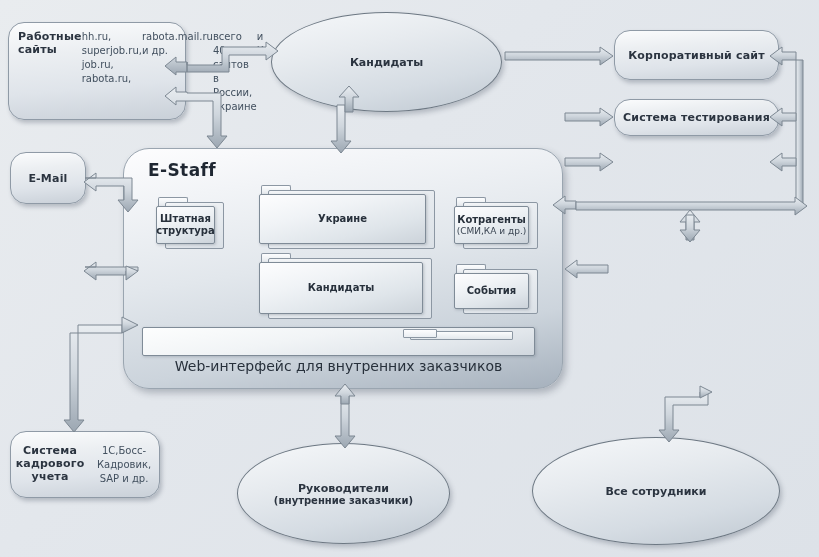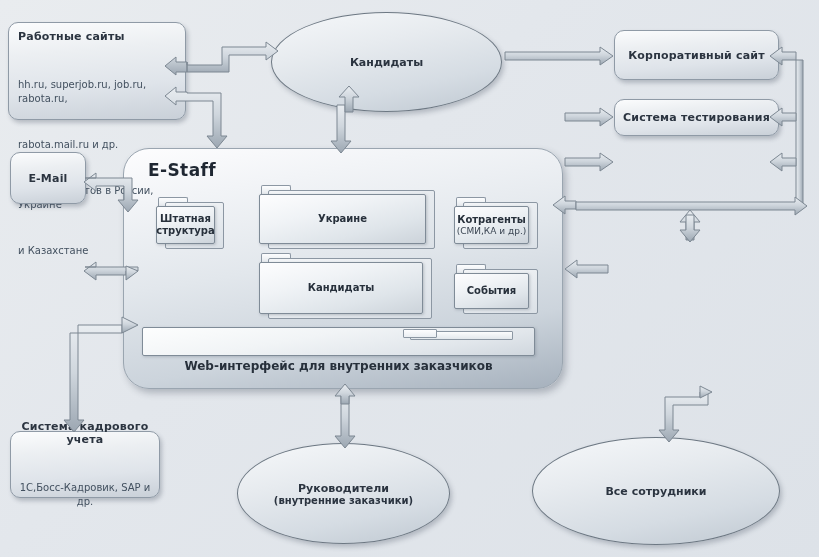--- a/index.html
+++ b/index.html
@@ -11,28 +11,27 @@
     position:relative;
     color:#2b3440;
   }
   #diagram{position:absolute;inset:0;}
 
   
   .node{
     position:absolute;
     box-sizing:border-box;
     border:1px solid #8f9aa6;
-    border-radius:10px;
+    border-radius:16px;
     background:linear-gradient(175deg,#fbfcfd 0%,#eceff2 30%,#dfe4ea 65%,#c9d0d8 100%);
     box-shadow:2px 3px 4px rgba(70,80,95,.30);
-    display:flex;flex-direction:column;
+    display:flex;
     align-items:center;justify-content:center;
     text-align:center;
     z-index:5;
-    gap:32px;
   }
   .node .title{font-weight:bold;font-size:11px;letter-spacing:.2px;}
   .node .line{font-size:10px;line-height:14px;color:#42505f;}
 
   
   .node.left-text{align-items:flex-start;justify-content:flex-start;padding:7px 9px;}
   .node.left-text .title{text-align:left;margin-bottom:3px;}
   .node.left-text .line{text-align:left;}
 
   
@@ -96,21 +95,21 @@
     left:18px;top:178px;width:393px;height:29px;
   }
   #web-bar .bar{
     position:absolute;inset:0;
     box-sizing:border-box;
     border:1px solid #7f8b97;border-radius:2px;
     background:linear-gradient(170deg,#fdfefe 0%,#f1f4f6 40%,#e1e6eb 75%,#d0d7de 100%);
     box-shadow:1px 1px 3px rgba(70,80,95,.26);
     display:flex;align-items:center;justify-content:center;
   }
-  #web-bar .bar .title{font-weight:bold;font-size:12px;color:#27303b;margin-top:48px;}
+  #web-bar .bar .title{font-weight:normal;font-size:14px;color:#27303b;margin-top:48px;}
   #web-bar .strip{
     position:absolute;right:22px;top:4px;width:103px;height:9px;
     box-sizing:border-box;border:1px solid #8c97a3;border-radius:1px;
     background:linear-gradient(180deg,#fbfcfd,#e3e8ec);
   }
   #web-bar .strip2{
     position:absolute;right:98px;top:2px;width:34px;height:9px;
     box-sizing:border-box;border:1px solid #8c97a3;border-radius:1px;
     background:linear-gradient(180deg,#fdfdfe,#eaeef2);
   }

